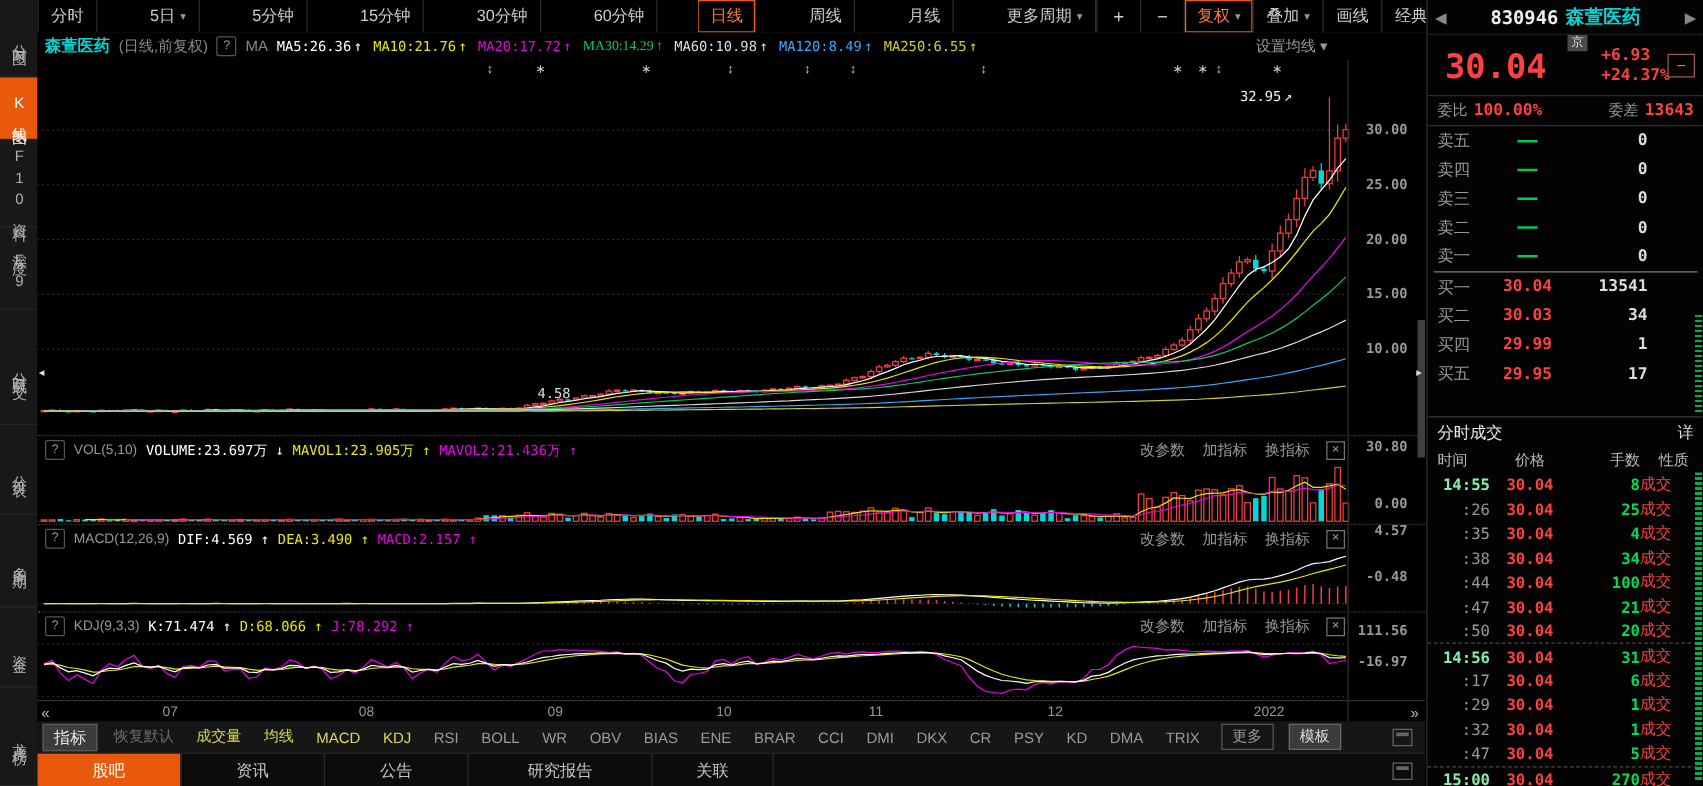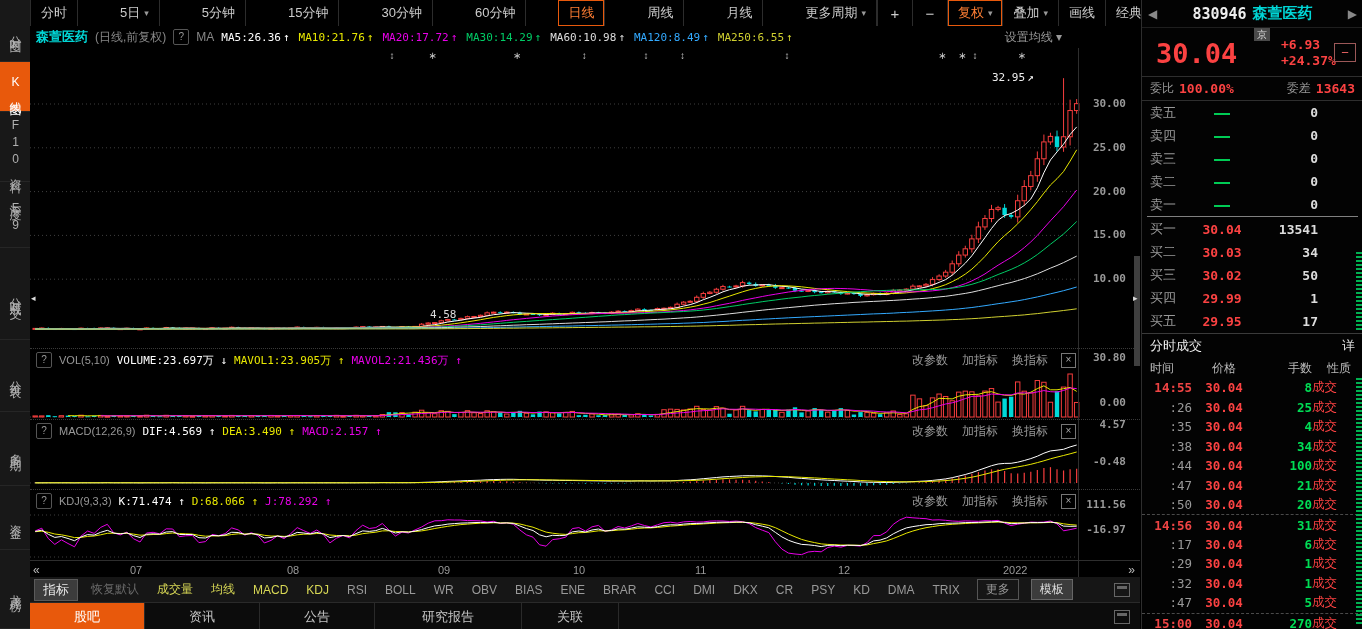--- a/index.html
+++ b/index.html
@@ -106,21 +106,21 @@
   .tk-cols{height:20px;display:flex;color:#bbb;font-size:12px;align-items:center;padding:0 6px 0 8px;}
   .tk-cols span:nth-child(1){width:42px;text-align:left;}
   .tk-cols span:nth-child(2){width:64px;text-align:center;}
   .tk-cols span:nth-child(3){width:56px;text-align:right;}
   .tk-cols span:nth-child(4){width:39px;text-align:right;}
   #tick-rows{height:255px;display:flex;flex-direction:column;}
   .tk-row{height:19.6px;display:flex;align-items:center;padding:0 6px 0 8px;font-size:12.5px;
     font-family:"DejaVu Sans Mono",monospace;}
   .tk-row.dash{border-top:1px dashed #4a4a4a;}
   .tk-row .t{width:42px;text-align:right;color:#999;}
-  .tk-row.major .t{color:#ef4444;font-weight:bold;}
+  .tk-row.major .t{color:#86efac;font-weight:bold;}
   .tk-row .p{width:64px;text-align:center;color:#fb4242;font-weight:bold;}
   .tk-row .v{width:56px;text-align:right;color:#00dd55;font-weight:bold;}
   .tk-row .ty{width:39px;text-align:left;color:#fb4242;font-family:"Liberation Sans","DejaVu Sans",sans-serif;}
   .depth-scroll{position:absolute;right:1px;width:6px;
     background:repeating-linear-gradient(180deg,#00b050 0 2px,transparent 2px 4px);}
   #chart-scroll{position:absolute;left:1134px;top:256px;width:6px;height:110px;background:#3f3f3f;}
   .collapse{position:absolute;color:#ddd;font-size:9px;cursor:pointer;}
 </style>
 </head>
 <body>
@@ -209,21 +209,21 @@
   <div id="chart">
     <div class="chart-header">
       <span class="stock-name">森萱医药</span>
       <span>(日线,前复权)</span>
       <span class="qbox">?</span>
       <span>MA</span>
       <span id="ma-values" style="display:flex;gap:9px;align-items:center;">
           <span class="ma-item" style="color: rgb(255, 255, 255);"><span>MA5:26.36</span><span class="arr">↑</span></span>
           <span class="ma-item" style="color: rgb(232, 232, 0);"><span>MA10:21.76</span><span class="arr">↑</span></span>
           <span class="ma-item" style="color: rgb(232, 0, 232);"><span>MA20:17.72</span><span class="arr">↑</span></span>
-          <span class="ma-item" style="color: rgb(0, 204, 102);"><span>MA30:14.29</span><span class="arr">↑</span></span>
+          <span class="ma-item" style="color: rgb(0, 204, 102); font-family: Liberation Serif, serif;"><span>MA30:14.29</span><span class="arr">↑</span></span>
           <span class="ma-item" style="color: rgb(221, 221, 221);"><span>MA60:10.98</span><span class="arr">↑</span></span>
           <span class="ma-item" style="color: rgb(51, 170, 255);"><span>MA120:8.49</span><span class="arr">↑</span></span>
           <span class="ma-item" style="color: rgb(207, 207, 48);"><span>MA250:6.55</span><span class="arr">↑</span></span>
         </span>
       <span class="settings">
         <span>设置均线</span>
         <span class="caret">▾</span>
       </span>
     </div>
     <div id="main-chart">
@@ -1072,25 +1072,20 @@
           <span class="lbl">买一</span>
           <span class="prc">30.04</span>
           <span class="vol">13541</span>
         </div>
         <div class="lv-row">
           <span class="lbl">买二</span>
           <span class="prc">30.03</span>
           <span class="vol">34</span>
         </div>
         <div class="lv-row">
-          <span class="lbl">买三</span>
-          <span class="prc">30.02</span>
-          <span class="vol">50</span>
-        </div>
-        <div class="lv-row">
           <span class="lbl">买四</span>
           <span class="prc">29.99</span>
           <span class="vol">1</span>
         </div>
         <div class="lv-row">
           <span class="lbl">买五</span>
           <span class="prc">29.95</span>
           <span class="vol">17</span>
         </div>
       </div>

